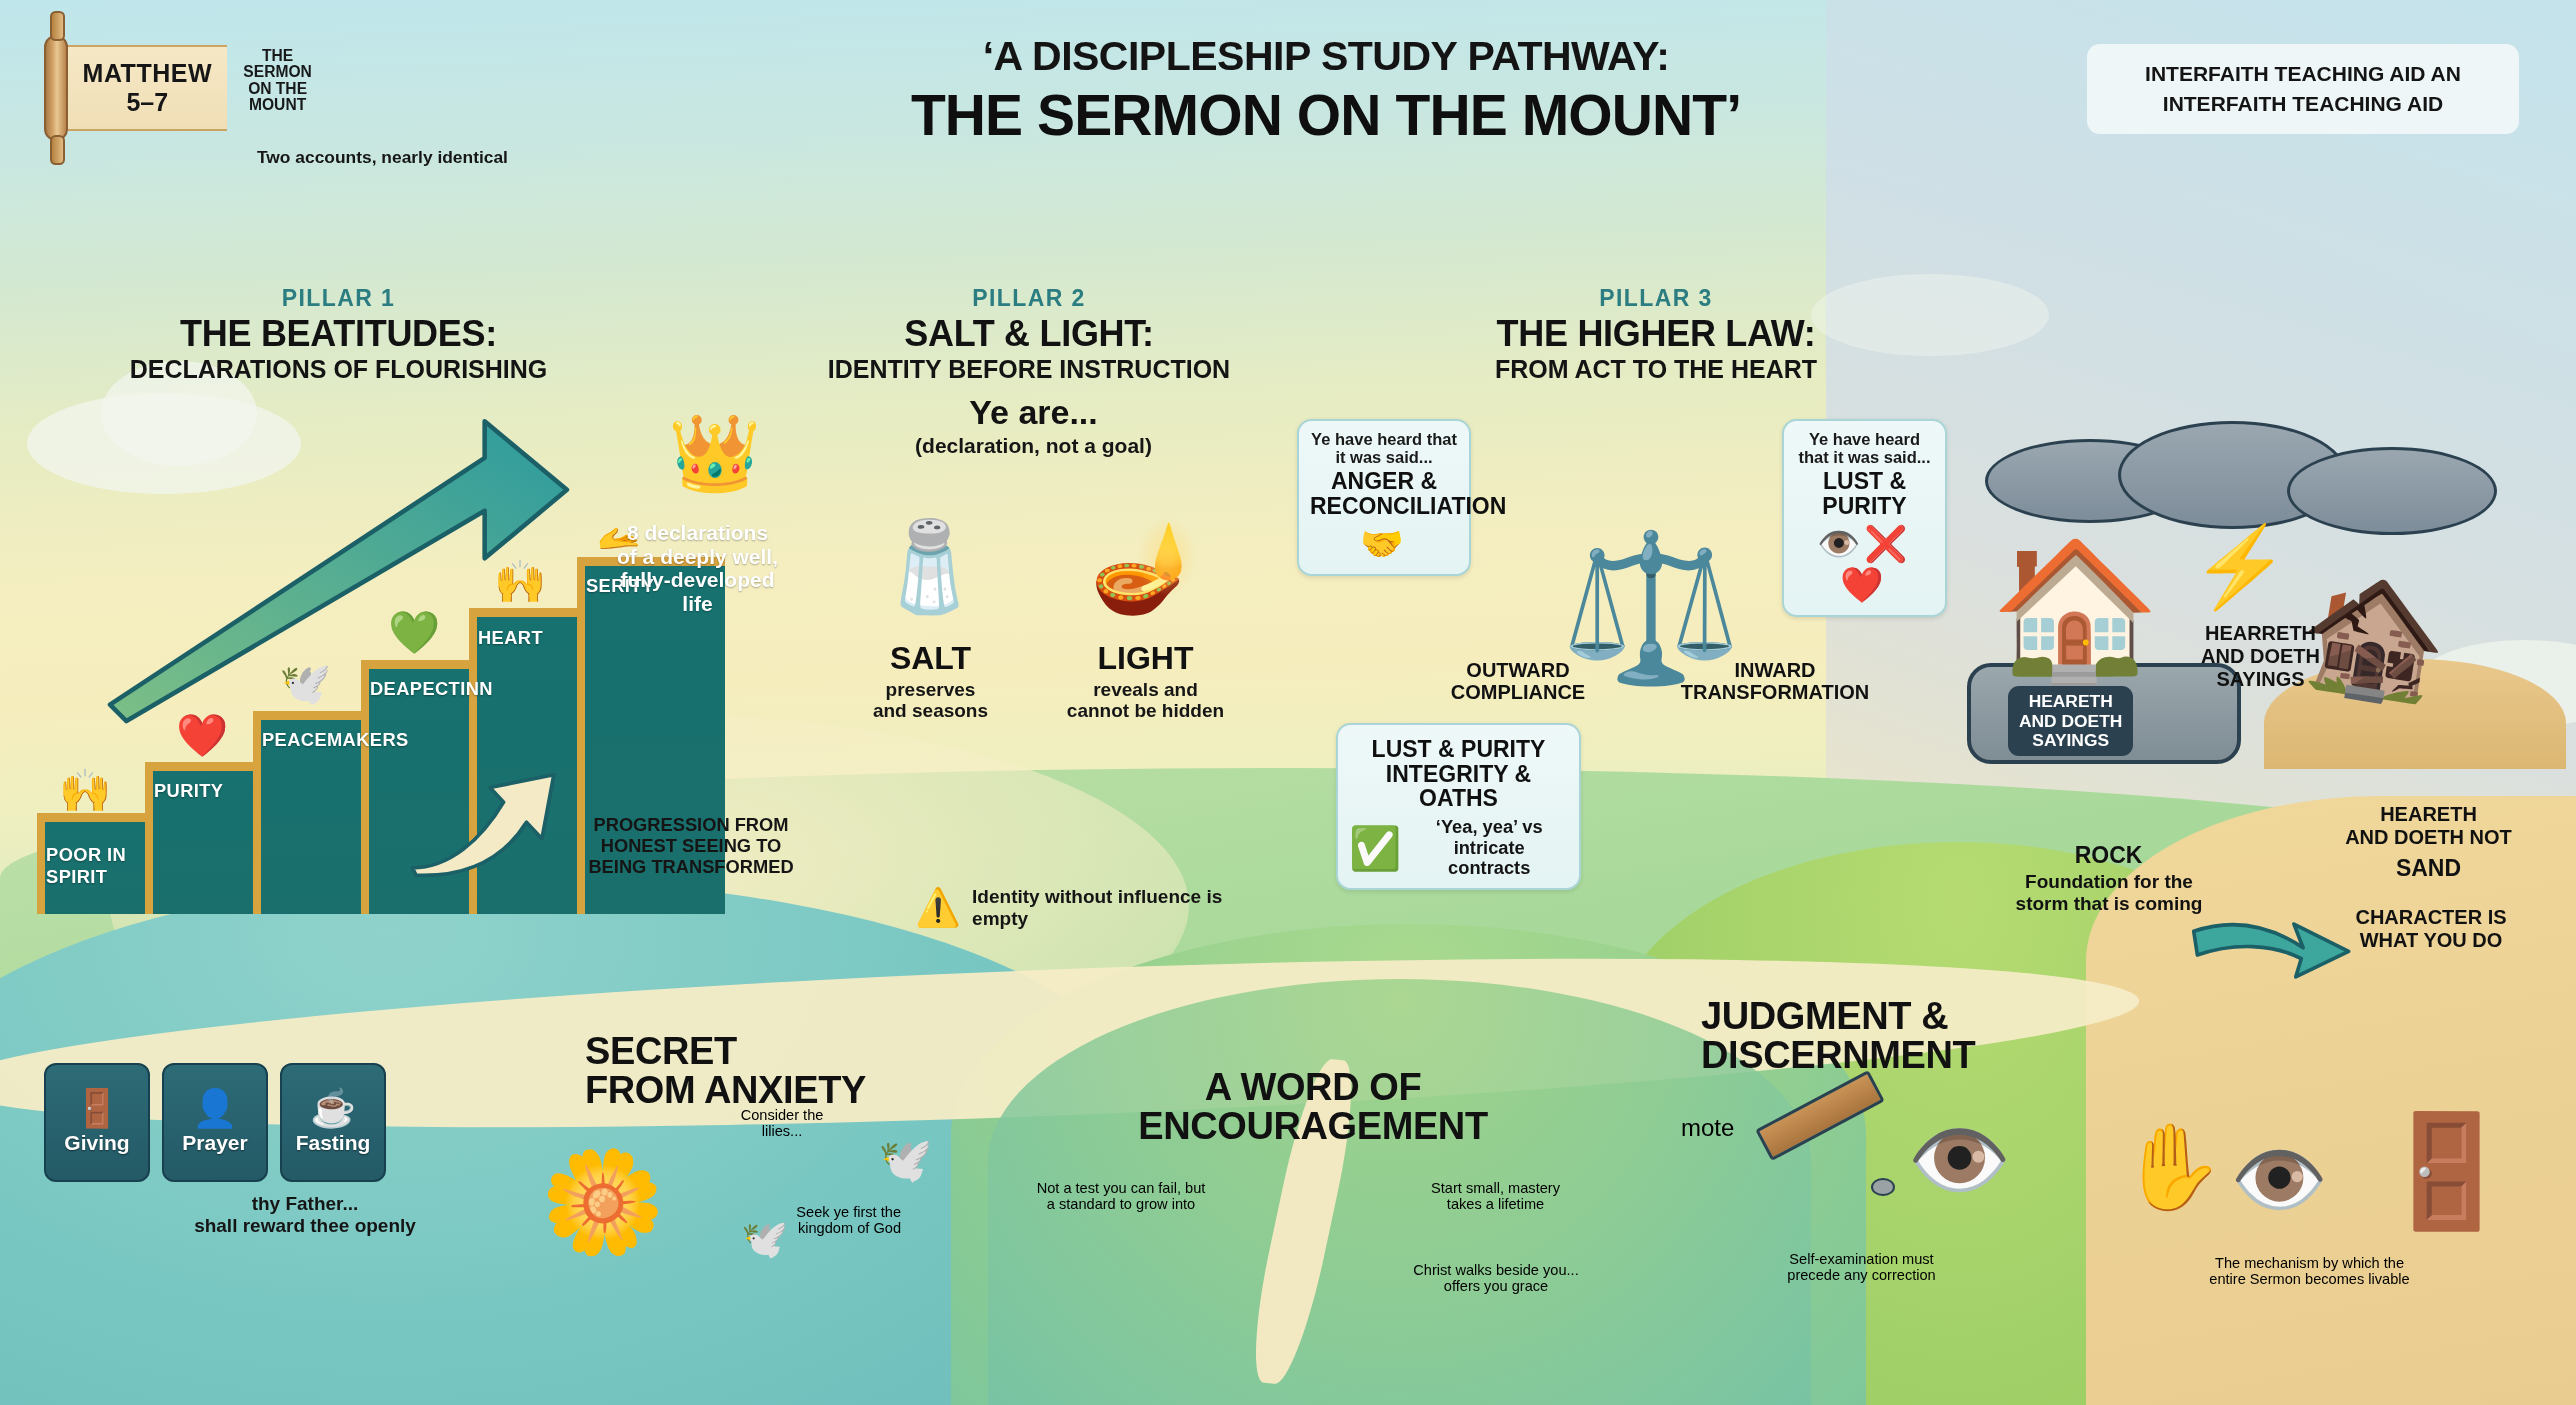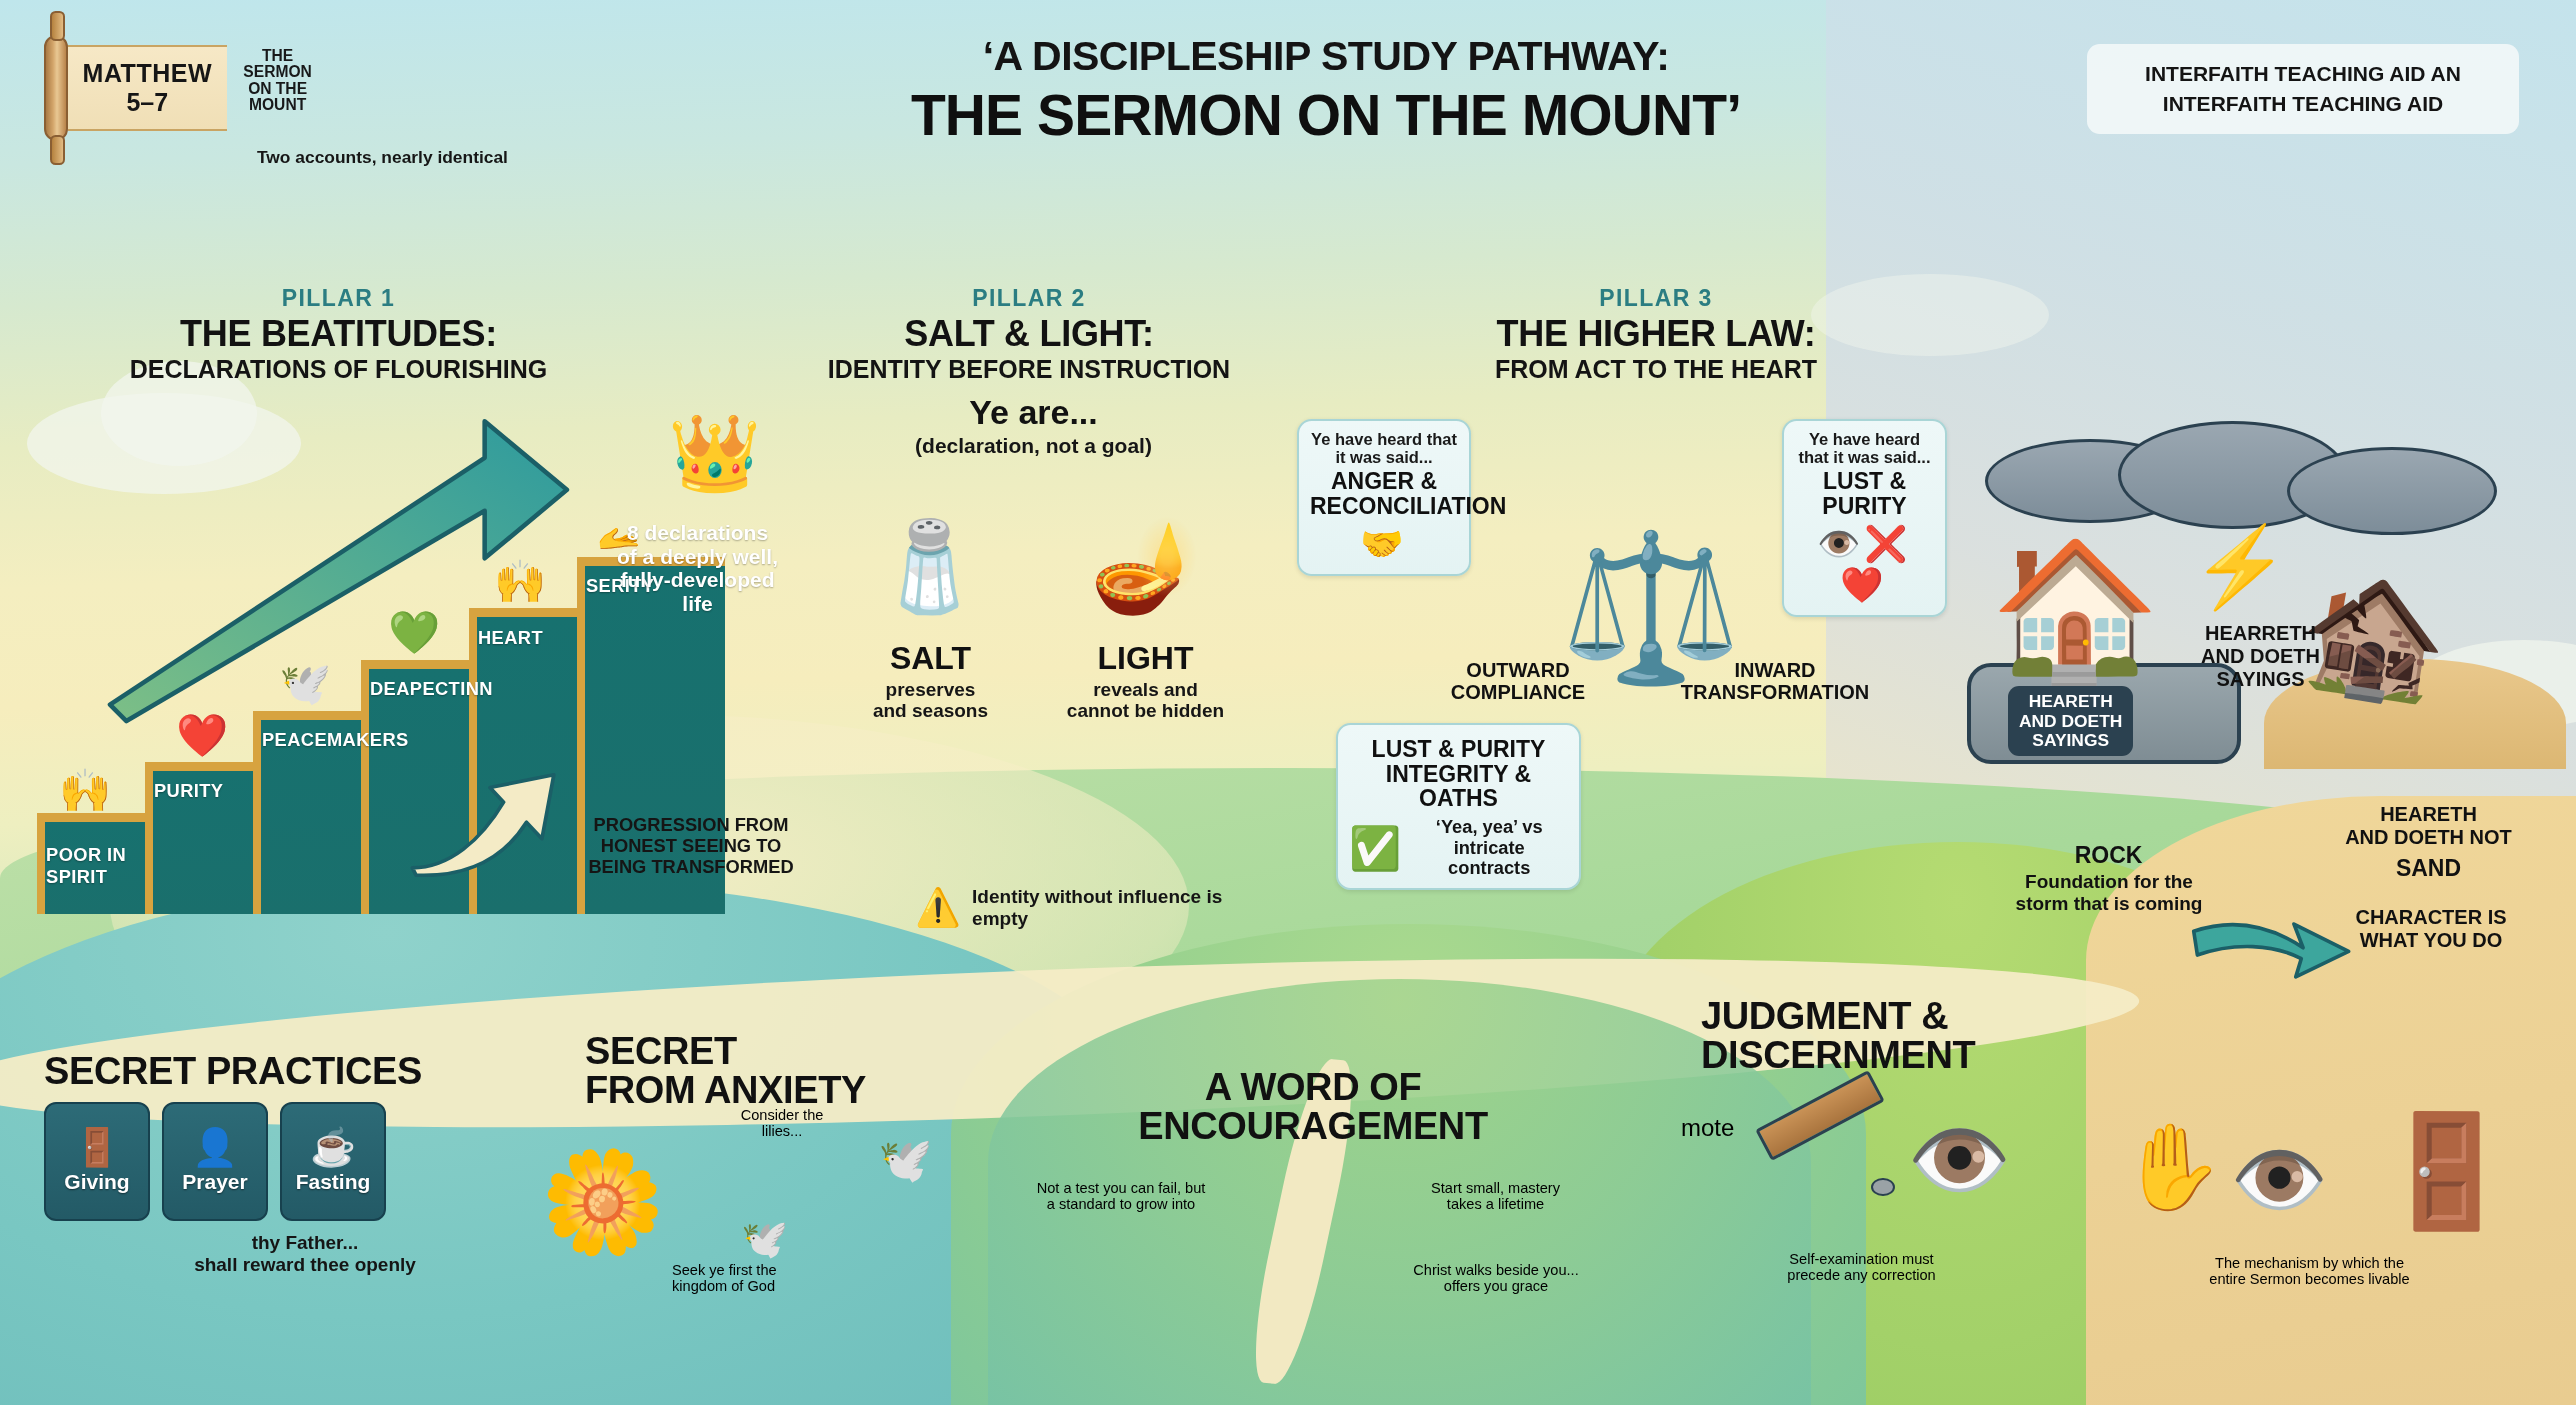--- a/index.html
+++ b/index.html
@@ -418,21 +418,20 @@
 AND DOETH NOT</span></div>
   <div class="p4-txt" style="left:2328px;top:855px;width:201px;font-size:23px;"><span>SAND</span></div>
   <div class="p4-txt" style="left:2305px;top:906px;width:252px;font-size:20px;white-space:pre-line;"><span>CHARACTER IS
 WHAT YOU DO</span></div>
 
   <svg width="174" height="82" style="position:absolute;left:2186px;top:904px;z-index:23;" viewBox="0 0 190 90">
     <path d="M8 30 C55 14 95 26 128 48 L118 22 L178 52 L120 80 L126 60 C96 44 52 42 12 56 Z" fill="#3da69d" stroke="#1b5f67" stroke-width="4" stroke-linejoin="round"></path>
   </svg>
 
   <div class="bsec" style="left:44px;top:1052px;width:485px;">
-    <div class="title">SECRET PRACTICES</div>
     <div class="practice-cards">
       <div class="pcard">
         <div class="ic">🚪</div>
         <div class="lb">Giving</div>
       </div>
       <div class="pcard">
         <div class="ic">👤</div>
         <div class="lb">Prayer</div>
       </div>
       <div class="pcard">
@@ -448,21 +447,21 @@
 
   <div class="bsec" style="left:585px;top:1032px;width:476px;">
     <div class="title">SECRET</div>
     <div class="title">FROM ANXIETY</div>
   </div>
   <div style="position:absolute;left:540px;top:1143px;font-size:101px;z-index:23;">🌼</div>
   <div style="position:absolute;left:878px;top:1134px;font-size:44px;z-index:23;">🕊️</div>
   <div style="position:absolute;left:741px;top:1217px;font-size:38px;z-index:23;">🕊️</div>
   <div class="p" style="position:absolute;left:677px;top:1107px;width:210px;text-align:center;z-index:24;white-space:pre-line;"><span>Consider the
 lilies...</span></div>
-  <div class="p" style="position:absolute;left:672px;top:1262px;width:229px;text-align:left;z-index:24;white-space:pre-line;"><span>Seek ye first the
+  <div class="p" style="position:absolute;left:672px;top:1204px;width:229px;text-align:right;z-index:24;white-space:pre-line;"><span>Seek ye first the
 kingdom of God</span></div>
 
   <div class="bsec" style="left:1121px;top:1068px;width:384px;text-align:center;">
     <div class="title">A WORD OF</div>
     <div class="title">ENCOURAGEMENT</div>
   </div>
   <div class="p" style="position:absolute;left:979px;top:1180px;width:284px;text-align:center;z-index:24;white-space:pre-line;"><span>Not a test you can fail, but
 a standard to grow into</span></div>
   <div class="p" style="position:absolute;left:1363px;top:1180px;width:265px;text-align:center;z-index:24;white-space:pre-line;"><span>Start small, mastery
 takes a lifetime</span></div>

